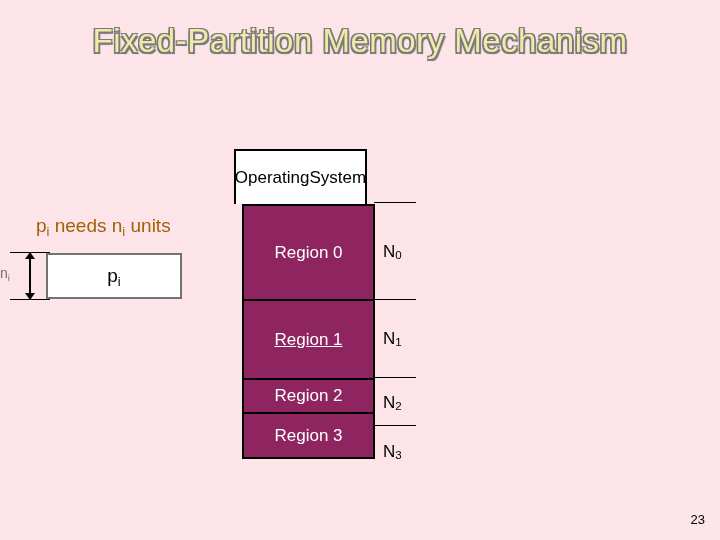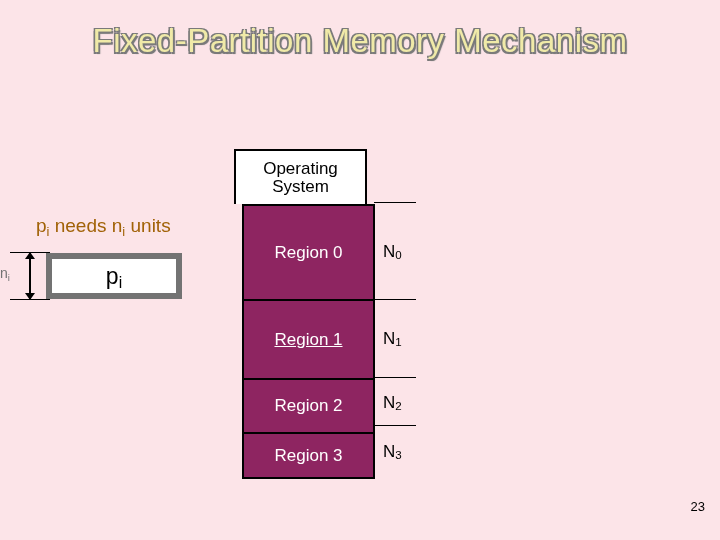--- a/index.html
+++ b/index.html
@@ -53,31 +53,31 @@
     font-size: 17px;
     color: #000;
     line-height: 1.05;
   }
   .mem-cell:last-child {
     border-bottom-width: 2px;
   }
   .cell-os {
     background: #ffffff;
     height: 55px;
-    flex-direction: column;
+    flex-direction: row;
     font-size: 17px;
   }
   .cell-region {
     background: #8e2561;
     color: #ffffff;
     margin-left: 8px;
   }
   .cell-r0 { height: 95px; }
   .cell-r1 { height: 79px; text-decoration: underline; }
-  .cell-r2 { height: 54px; }
+  .cell-r2 { height: 34px; }
   .cell-r3 { height: 47px; }
 
   
   .n-col {
     position: absolute;
     left: 374px;
     top: 149px;
     width: 48px;
   }
   .n-row {
@@ -124,26 +124,26 @@
     color: #a16207;
     white-space: nowrap;
   }
   .proc-box {
     position: absolute;
     left: 46px;
     top: 253px;
     width: 136px;
     height: 46px;
     box-sizing: border-box;
-    border: 6px solid #737373;
+    border: 2px solid #737373;
     background: #ffffff;
     display: flex;
     align-items: center;
     justify-content: center;
-    font-size: 23px;
+    font-size: 19px;
     color: #000;
   }
   .proc-ntick-top {
     position: absolute;
     left: 10px;
     top: 252px;
     width: 40px;
     border-top: 1.5px solid #000;
   }
   .proc-ntick-bottom {
@@ -181,21 +181,21 @@
     position: absolute;
     left: 0;
     top: 265px;
     font-size: 14px;
     color: #737373;
   }
 
   .page-number {
     position: absolute;
     right: 15px;
-    bottom: 26px;
+    bottom: 13px;
     font-size: 13px;
     color: #000;
     margin-top: 47px;
   }
 </style>
 </head>
 <body>
 
 <div class="slide-title">Fixed-Partition Memory Mechanism</div>
 

